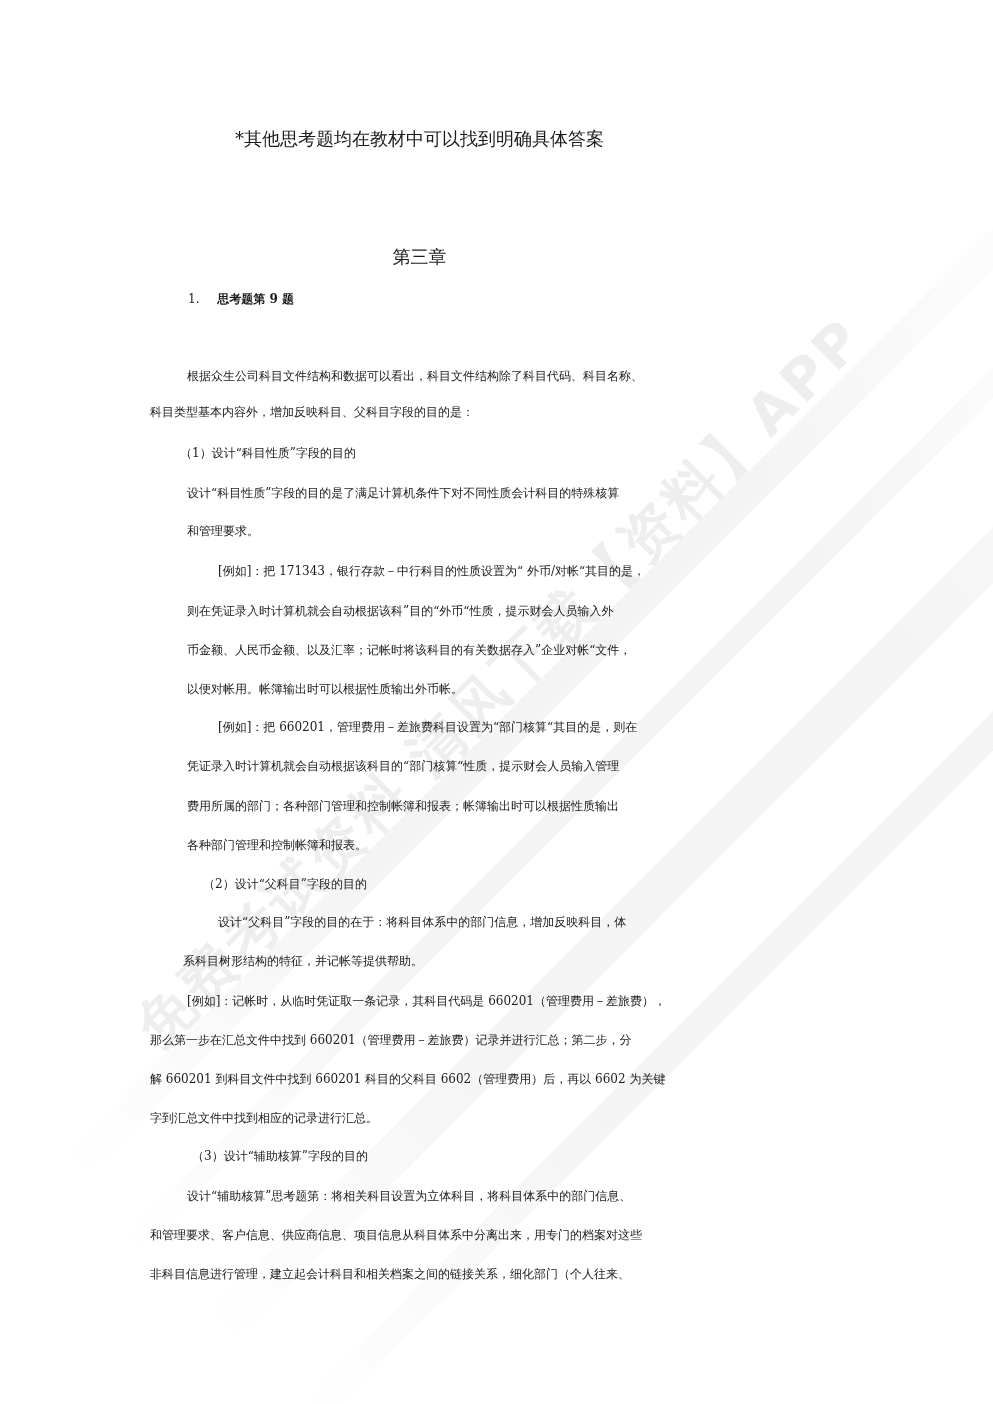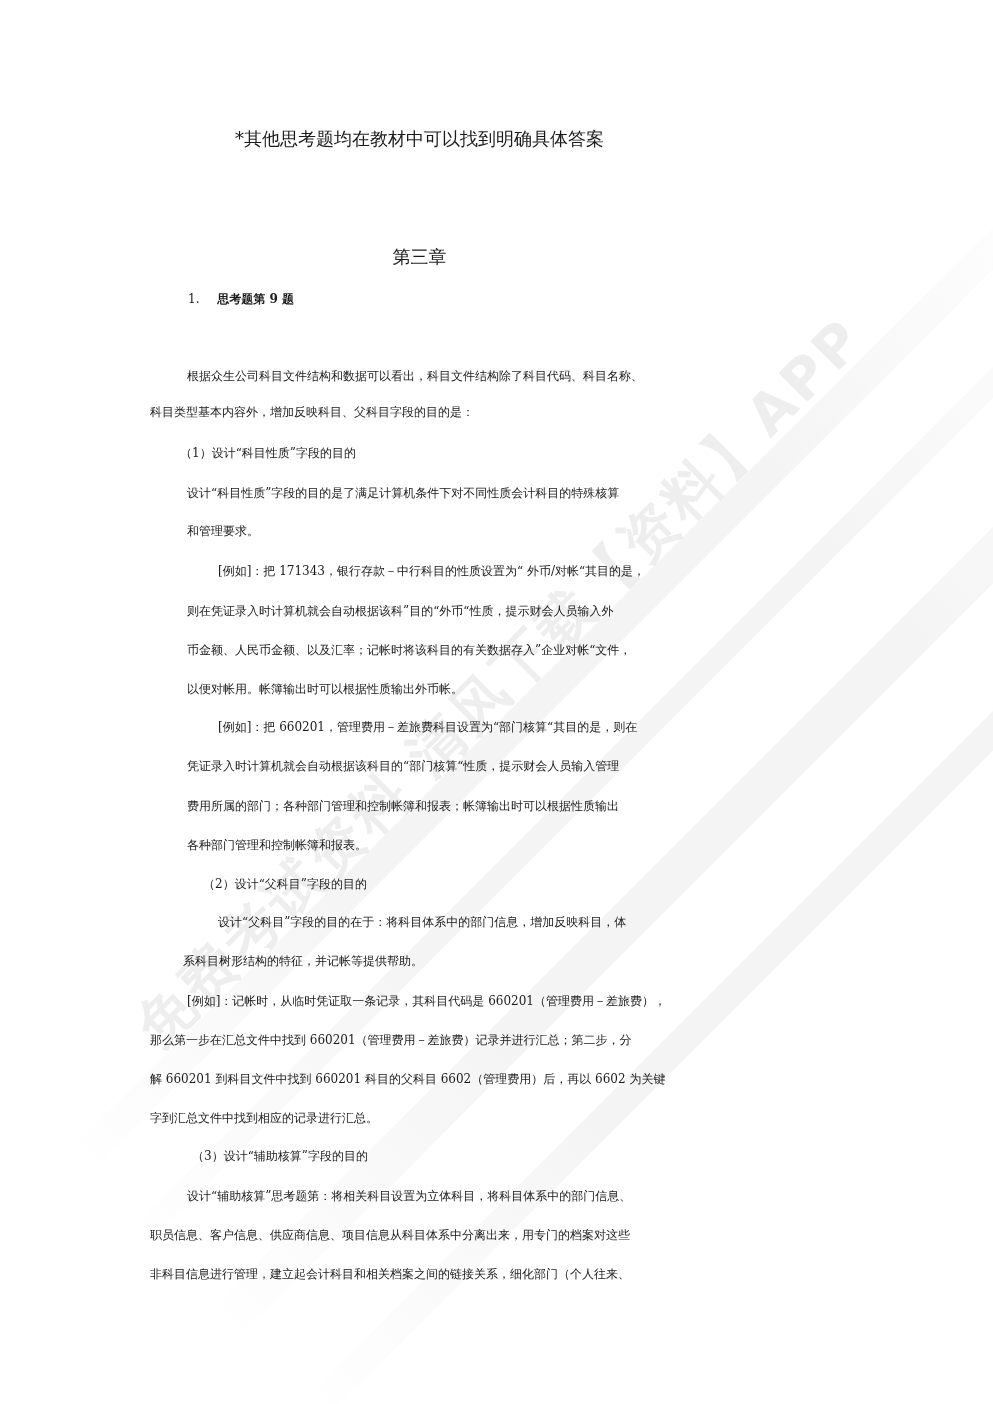--- a/index.html
+++ b/index.html
@@ -67,16 +67,16 @@
       <div class="line" style="left: 187px; top: 834px;">各种部门管理和控制帐簿和报表。</div>
       <div class="line" style="left: 203px; top: 873px;">（2）设计“父科目”字段的目的</div>
       <div class="line" style="left: 218px; top: 911px;">设计“父科目”字段的目的在于：将科目体系中的部门信息，增加反映科目，体</div>
       <div class="line" style="left: 183px; top: 950px; font-family: Liberation Serif, serif;">系科目树形结构的特征，并记帐等提供帮助。</div>
       <div class="line" style="left: 187px; top: 990px;">[例如]：记帐时，从临时凭证取一条记录，其科目代码是 660201（管理费用－差旅费），</div>
       <div class="line" style="left: 150px; top: 1029px;">那么第一步在汇总文件中找到 660201（管理费用－差旅费）记录并进行汇总；第二步，分</div>
       <div class="line" style="left: 150px; top: 1068px;">解 660201 到科目文件中找到 660201 科目的父科目 6602（管理费用）后，再以 6602 为关键</div>
       <div class="line" style="left: 150px; top: 1107px;">字到汇总文件中找到相应的记录进行汇总。</div>
       <div class="line" style="left: 180px; top: 1145px; margin-left: 12px;">（3）设计“辅助核算”字段的目的</div>
       <div class="line" style="left: 187px; top: 1185px;">设计“辅助核算”思考题第：将相关科目设置为立体科目，将科目体系中的部门信息、</div>
-      <div class="line" style="left: 150px; top: 1224px;">职员信息、客户信息、供应商信息、项目信息从科目体系中分离出来，用专门的档案对这些</div>
+      <div class="line" style="left: 150px; top: 1224px;">和管理要求、客户信息、供应商信息、项目信息从科目体系中分离出来，用专门的档案对这些</div>
       <div class="line" style="left: 150px; top: 1263px;">非科目信息进行管理，建立起会计科目和相关档案之间的链接关系，细化部门（个人往来、</div>
     </div>
 </div>
 
 </body></html>

